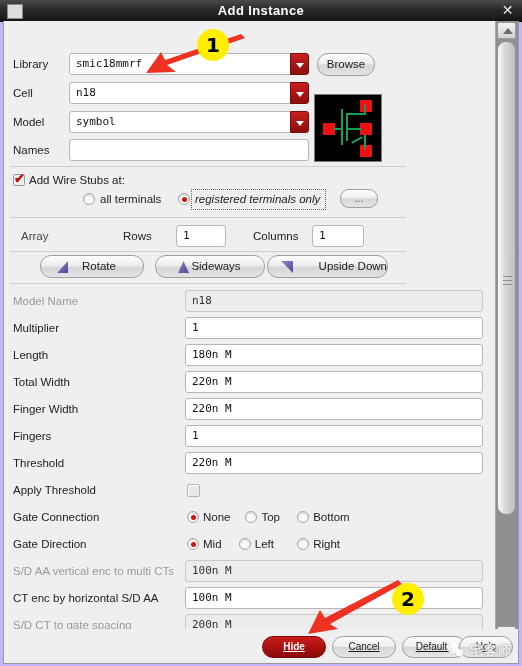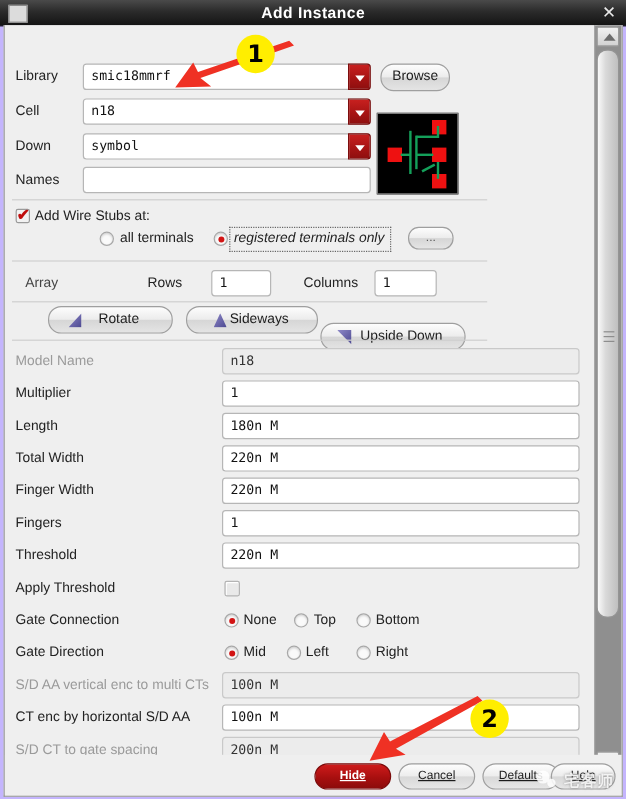--- a/index.html
+++ b/index.html
@@ -176,21 +176,21 @@
 
       <div class="lbl" style="left:9px;top:31px;">Library</div>
       <div class="tfield" style="left:65px;top:32px;width:240px;">smic18mmrf</div>
       <div class="ddbtn" style="left:286px;top:32px;"></div>
       <div class="btn" style="left:313px;top:32px;width:58px;">Browse</div>
 
       <div class="lbl" style="left:9px;top:60px;">Cell</div>
       <div class="tfield" style="left:65px;top:61px;width:240px;">n18</div>
       <div class="ddbtn" style="left:286px;top:61px;"></div>
 
-      <div class="lbl" style="left:9px;top:89px;">Down</div>
+      <div class="lbl" style="left:9px;top:89px;">Model</div>
       <div class="tfield" style="left:65px;top:90px;width:240px;">symbol</div>
       <div class="ddbtn" style="left:286px;top:90px;"></div>
 
       <div class="lbl" style="left:9px;top:117px;">Names</div>
       <div class="tfield" style="left:65px;top:118px;width:240px;" title=""></div>
 
       <div class="preview" style="left:310px;top:73px;width:66px;height:66px;">
         <div class="sq" style="left:45px;top:5px;width:12px;height:12px;"></div>
         <div class="sq" style="left:8px;top:28px;width:12px;height:12px;"></div>
         <div class="sq" style="left:45px;top:28px;width:12px;height:12px;"></div>
@@ -230,21 +230,21 @@
       <div class="sep" style="left:6px;top:230px;width:396px;"></div>
 
       <div class="btn" style="left:36px;top:234px;width:104px;padding-left:14px;">
         <span style="position:absolute;left:16px;top:5px;width:11px;height:12px;background:linear-gradient(135deg,#8f8ac8,#4b4790);clip-path:polygon(0 100%,100% 100%,100% 0);"></span>
         <span>Rotate</span>
       </div>
       <div class="btn" style="left:151px;top:234px;width:110px;padding-left:12px;">
         <span style="position:absolute;left:22px;top:5px;width:11px;height:12px;background:linear-gradient(135deg,#8f8ac8,#4b4790);clip-path:polygon(0 100%,100% 100%,50% 0);"></span>
         <span>Sideways</span>
       </div>
-      <div class="btn" style="left:263px;top:248px;width:121px;padding-left:14px;">
+      <div class="btn" style="left:263px;top:234px;width:121px;padding-left:14px;text-align:right;">
         <span style="position:absolute;left:13px;top:5px;width:12px;height:12px;background:linear-gradient(135deg,#8f8ac8,#4b4790);clip-path:polygon(0 0,100% 0,100% 100%);"></span>
         <span>Upside Down</span>
       </div>
 
       <div class="sep" style="left:6px;top:262px;width:396px;"></div>
 
       <div id="param-list">
           <div class="lbl dim" style="left: 9px; top: 268px;">Model Name</div>
           <div class="tfield ro" style="left: 181px; top: 269px; width: 298px;">n18</div>
           <div class="lbl" style="left: 9px; top: 295px;">Multiplier</div>

